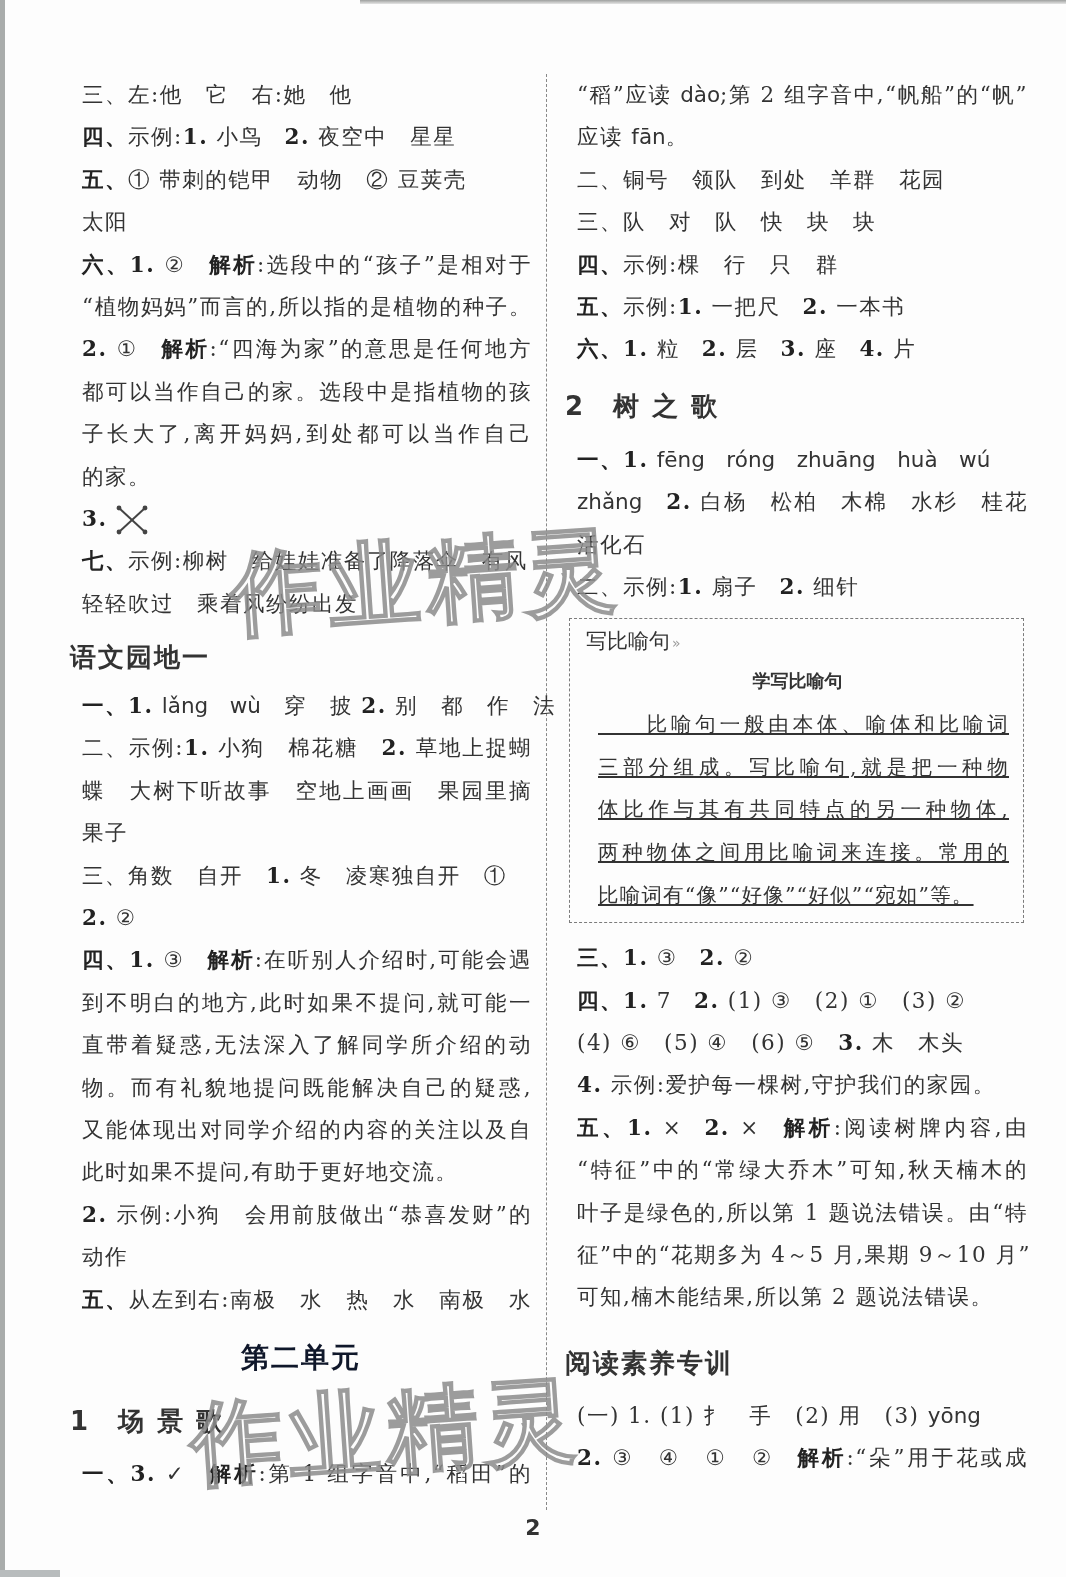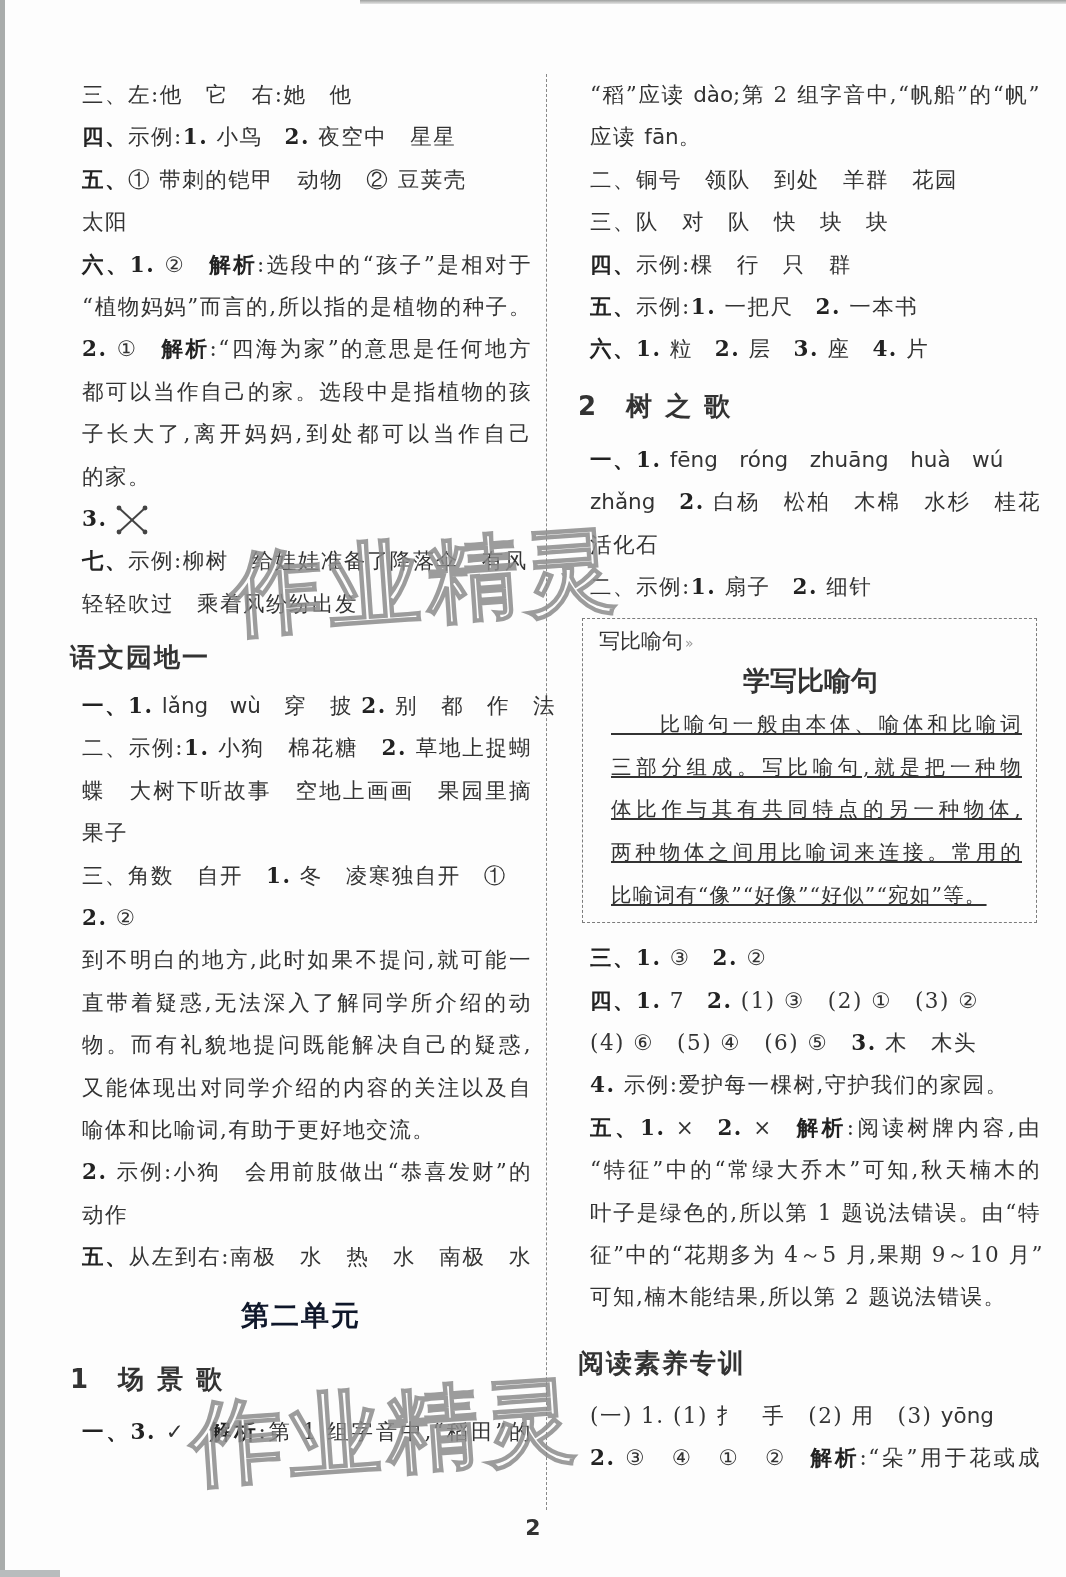--- a/index.html
+++ b/index.html
@@ -8,21 +8,21 @@
     background: #fdfdfd;
     font-family: "DejaVu Serif", "Liberation Serif", serif;
     color: #2a2a2a;
   }
   .edge-left { position: absolute; left: 0; top: 0; width: 5px; height: 1577px; background: #a9acab; }
   .edge-top { position: absolute; left: 360px; top: 0; width: 706px; height: 4px; background: linear-gradient(#9ea09f, #e5e5e5); }
   .edge-bottom { position: absolute; left: 0; top: 1570px; width: 60px; height: 7px; background: #b8bcbd; }
 
   .col { position: absolute; top: 74px; }
   .col-left { left: 70px; width: 462px; }
-  .col-right { left: 578px; width: 463px; }
+  .col-right { left: 565px; width: 463px; }
   .divider {
     position: absolute; left: 546px; top: 74px; height: 1436px; width: 0;
     border-left: 1px dashed #888;
   }
 
   .line {
     font-size: 21.5px; line-height: 42.4px; height: 42.4px;
     white-space: nowrap; letter-spacing: 1.5px; color: #333; margin-left: 12px;
   }
   .line.just { text-align: justify; text-align-last: justify; }
@@ -42,21 +42,21 @@
     position: relative; margin-left: 4px; width: 455px;
     border: 1.5px dashed #7c7c7c; padding: 4px 14px 6px 16px; box-sizing: border-box;
   }
   .method-tag {
     font-family: "DejaVu Sans", "Liberation Sans", sans-serif; font-size: 21px; color: #333;
     height: 36px; line-height: 36px;
   }
   .method-tag .arr { font-size: 14px; color: #999; margin-left: 2px; }
   .method-title {
     font-family: "DejaVu Sans", "Liberation Sans", sans-serif; font-weight: bold;
-    font-size: 27px; text-align: center; height: 44px; line-height: 44px; color: #333;
+    font-size: 18px; text-align: center; height: 44px; line-height: 44px; color: #333;
   }
   .method-box .line { font-size: 20.5px; line-height: 42.6px; height: 42.6px; letter-spacing: 1.2px; text-decoration: underline; }
 
   .page-number {
     position: absolute; left: 0; width: 1066px; top: 1515px; text-align: center;
     font-family: "DejaVu Sans", "Liberation Sans", sans-serif; font-weight: bold; font-size: 22px; color: #333;
   }
 
   .watermark {
     position: absolute; font-family: "DejaVu Sans", "Liberation Sans", sans-serif; font-weight: bold;
@@ -119,25 +119,28 @@
     <span>二、</span><span>示例:</span><span class="b">1.</span> <span>小狗　棉花糖</span>　<span class="b">2.</span> <span>草地上捉蝴</span>
   </div>
   <div class="line just"><span>蝶　大树下听故事　空地上画画　果园里摘</span></div>
   <div class="line"><span>果子</span></div>
   <div class="line">
     <span>三、</span><span>角数　自开</span>　<span class="b">1.</span> <span>冬　凌寒独自开　①</span>
   </div>
   <div class="line">
     <span class="b">2.</span> <span>②</span>
   </div>
+  <div class="line just">
+    <span class="b">四、1.</span> <span>③</span><span class="gap"></span><span class="b">解析</span><span>:在听别人介绍时,可能会遇</span>
+  </div>
   <div class="line just"><span>到不明白的地方,此时如果不提问,就可能一</span></div>
   <div class="line just"><span>直带着疑惑,无法深入了解同学所介绍的动</span></div>
   <div class="line just"><span>物。而有礼貌地提问既能解决自己的疑惑,</span></div>
   <div class="line just"><span>又能体现出对同学介绍的内容的关注以及自</span></div>
-  <div class="line"><span>喻体和比喻词,有助于更好地交流。</span></div>
+  <div class="line"><span>此时如果不提问,有助于更好地交流。</span></div>
   <div class="line just">
     <span class="b">2.</span> <span>示例:小狗　会用前肢做出“恭喜发财”的</span>
   </div>
   <div class="line"><span>动作</span></div>
   <div class="line just">
     <span class="b">五、</span><span>从左到右:南极　水　热　水　南极　水</span>
   </div>
 
   <div class="h-unit" style="height:62px; line-height:62px; margin-top:6px;">第二单元</div>
   <div class="h-title" style="height:64px; line-height:64px;">1　场 景 歌</div>

